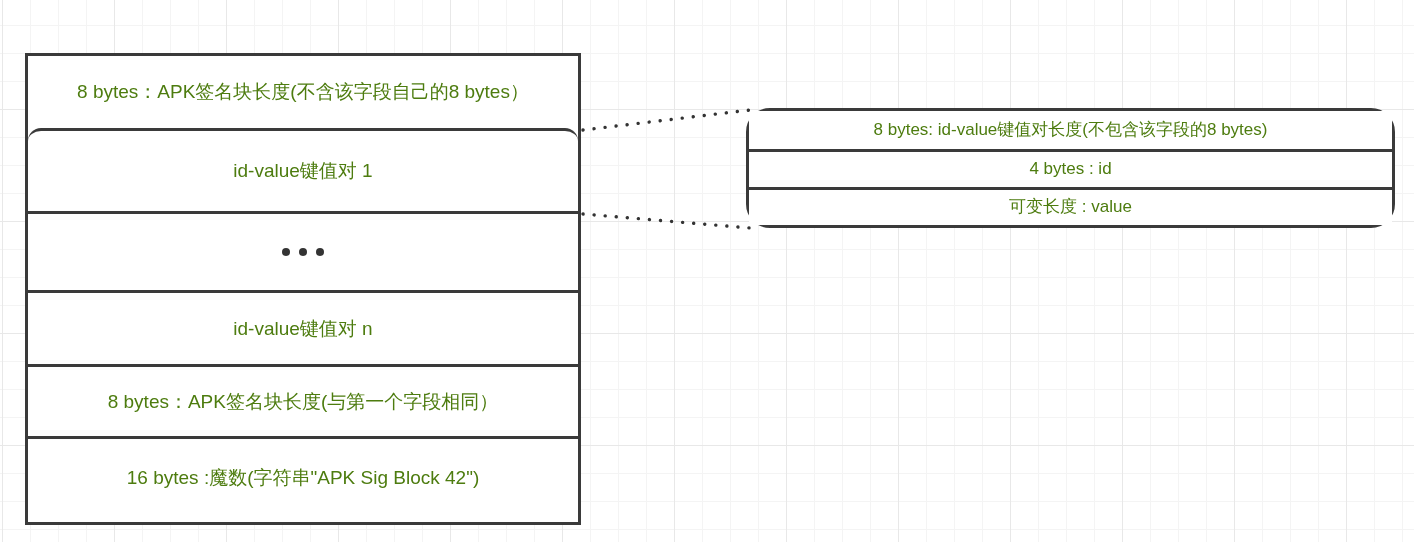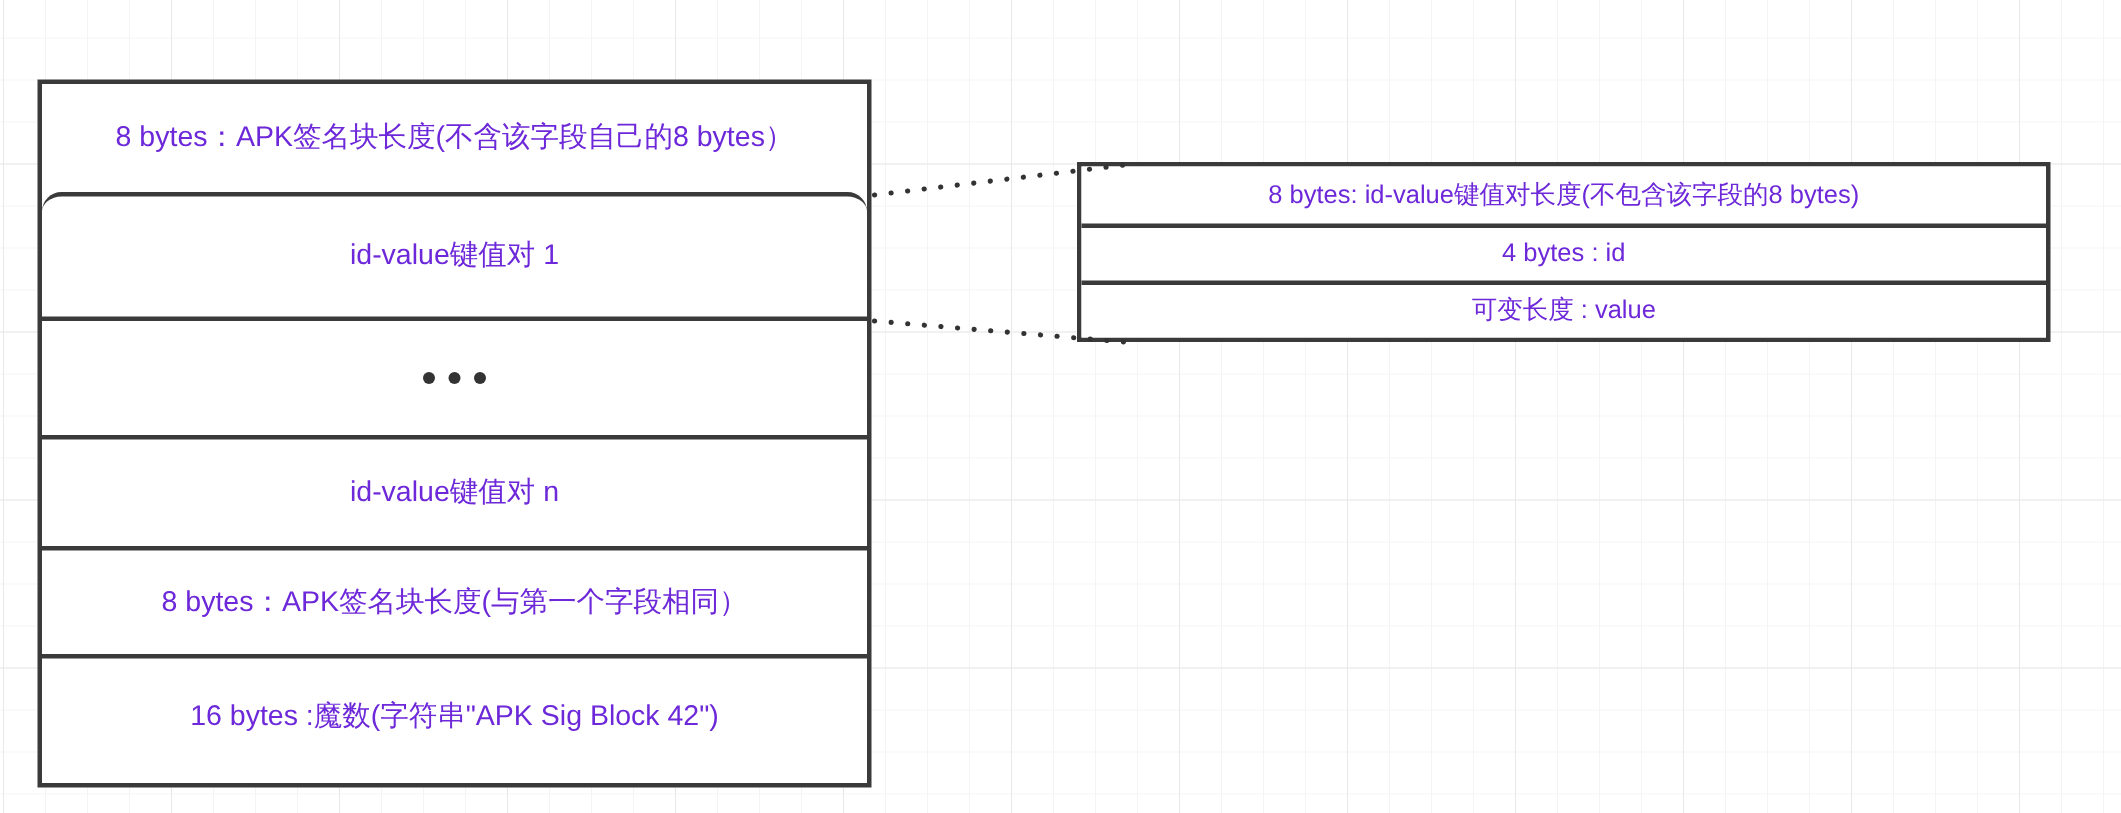--- a/index.html
+++ b/index.html
@@ -40,21 +40,21 @@
     box-sizing: border-box;
     border: 3px solid #3a3a3a;
     background: #ffffff;
   }
   .row {
     box-sizing: border-box;
     display: flex;
     align-items: center;
     justify-content: center;
     text-align: center;
-    color: #6d28d9;
+    color: #4d7c0f;
     background: #ffffff;
     padding: 0 10px;
     line-height: 1.35;
   }
   .row + .row {
     border-top: 3px solid #3a3a3a;
   }
 
   
   #apk-block {
@@ -81,24 +81,25 @@
   .ellipsis-dots i {
     display: block;
     width: 8px;
     height: 8px;
     border-radius: 50%;
     background: #333333;
   }
 
   
   #pair-block {
-    left: 718px;
+    left: 746px;
     top: 108px;
     width: 649px;
     height: 120px;
+    border-radius: 24px;
   }
   #pair-block .row {
     font-size: 17px;
     height: 38px;
   }
 
   
   #connectors {
     position: absolute;
     left: 0;

